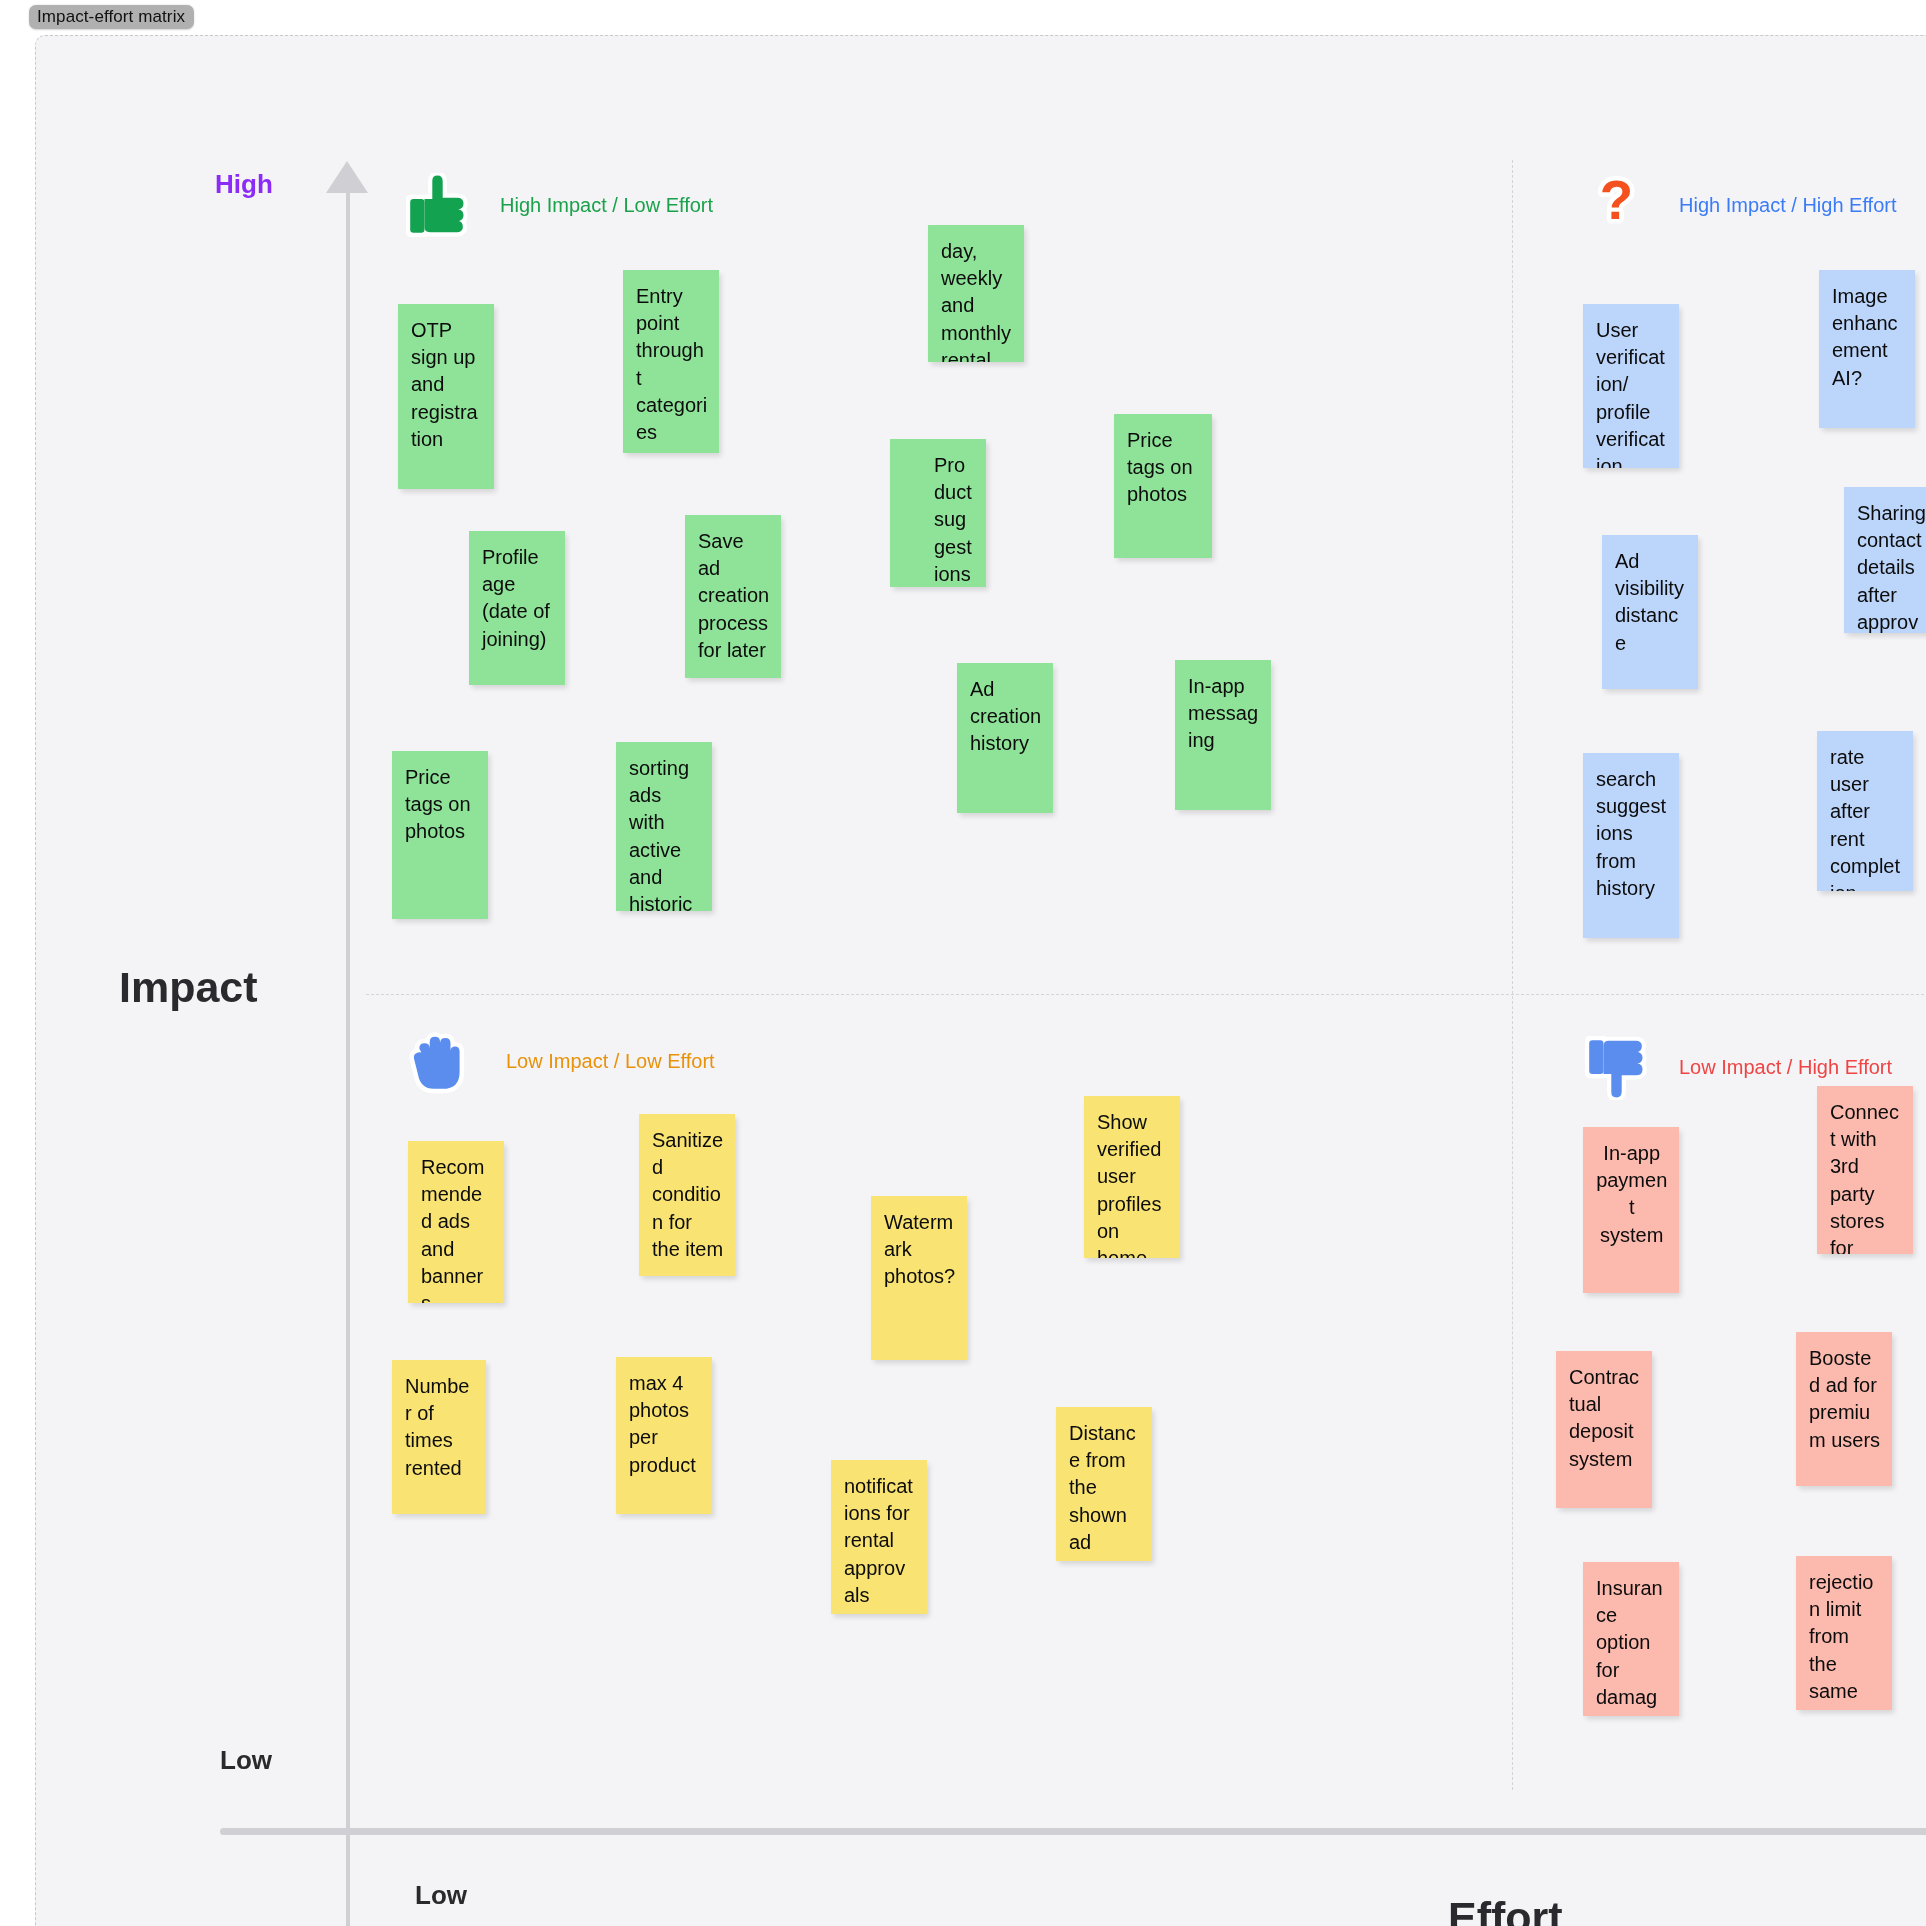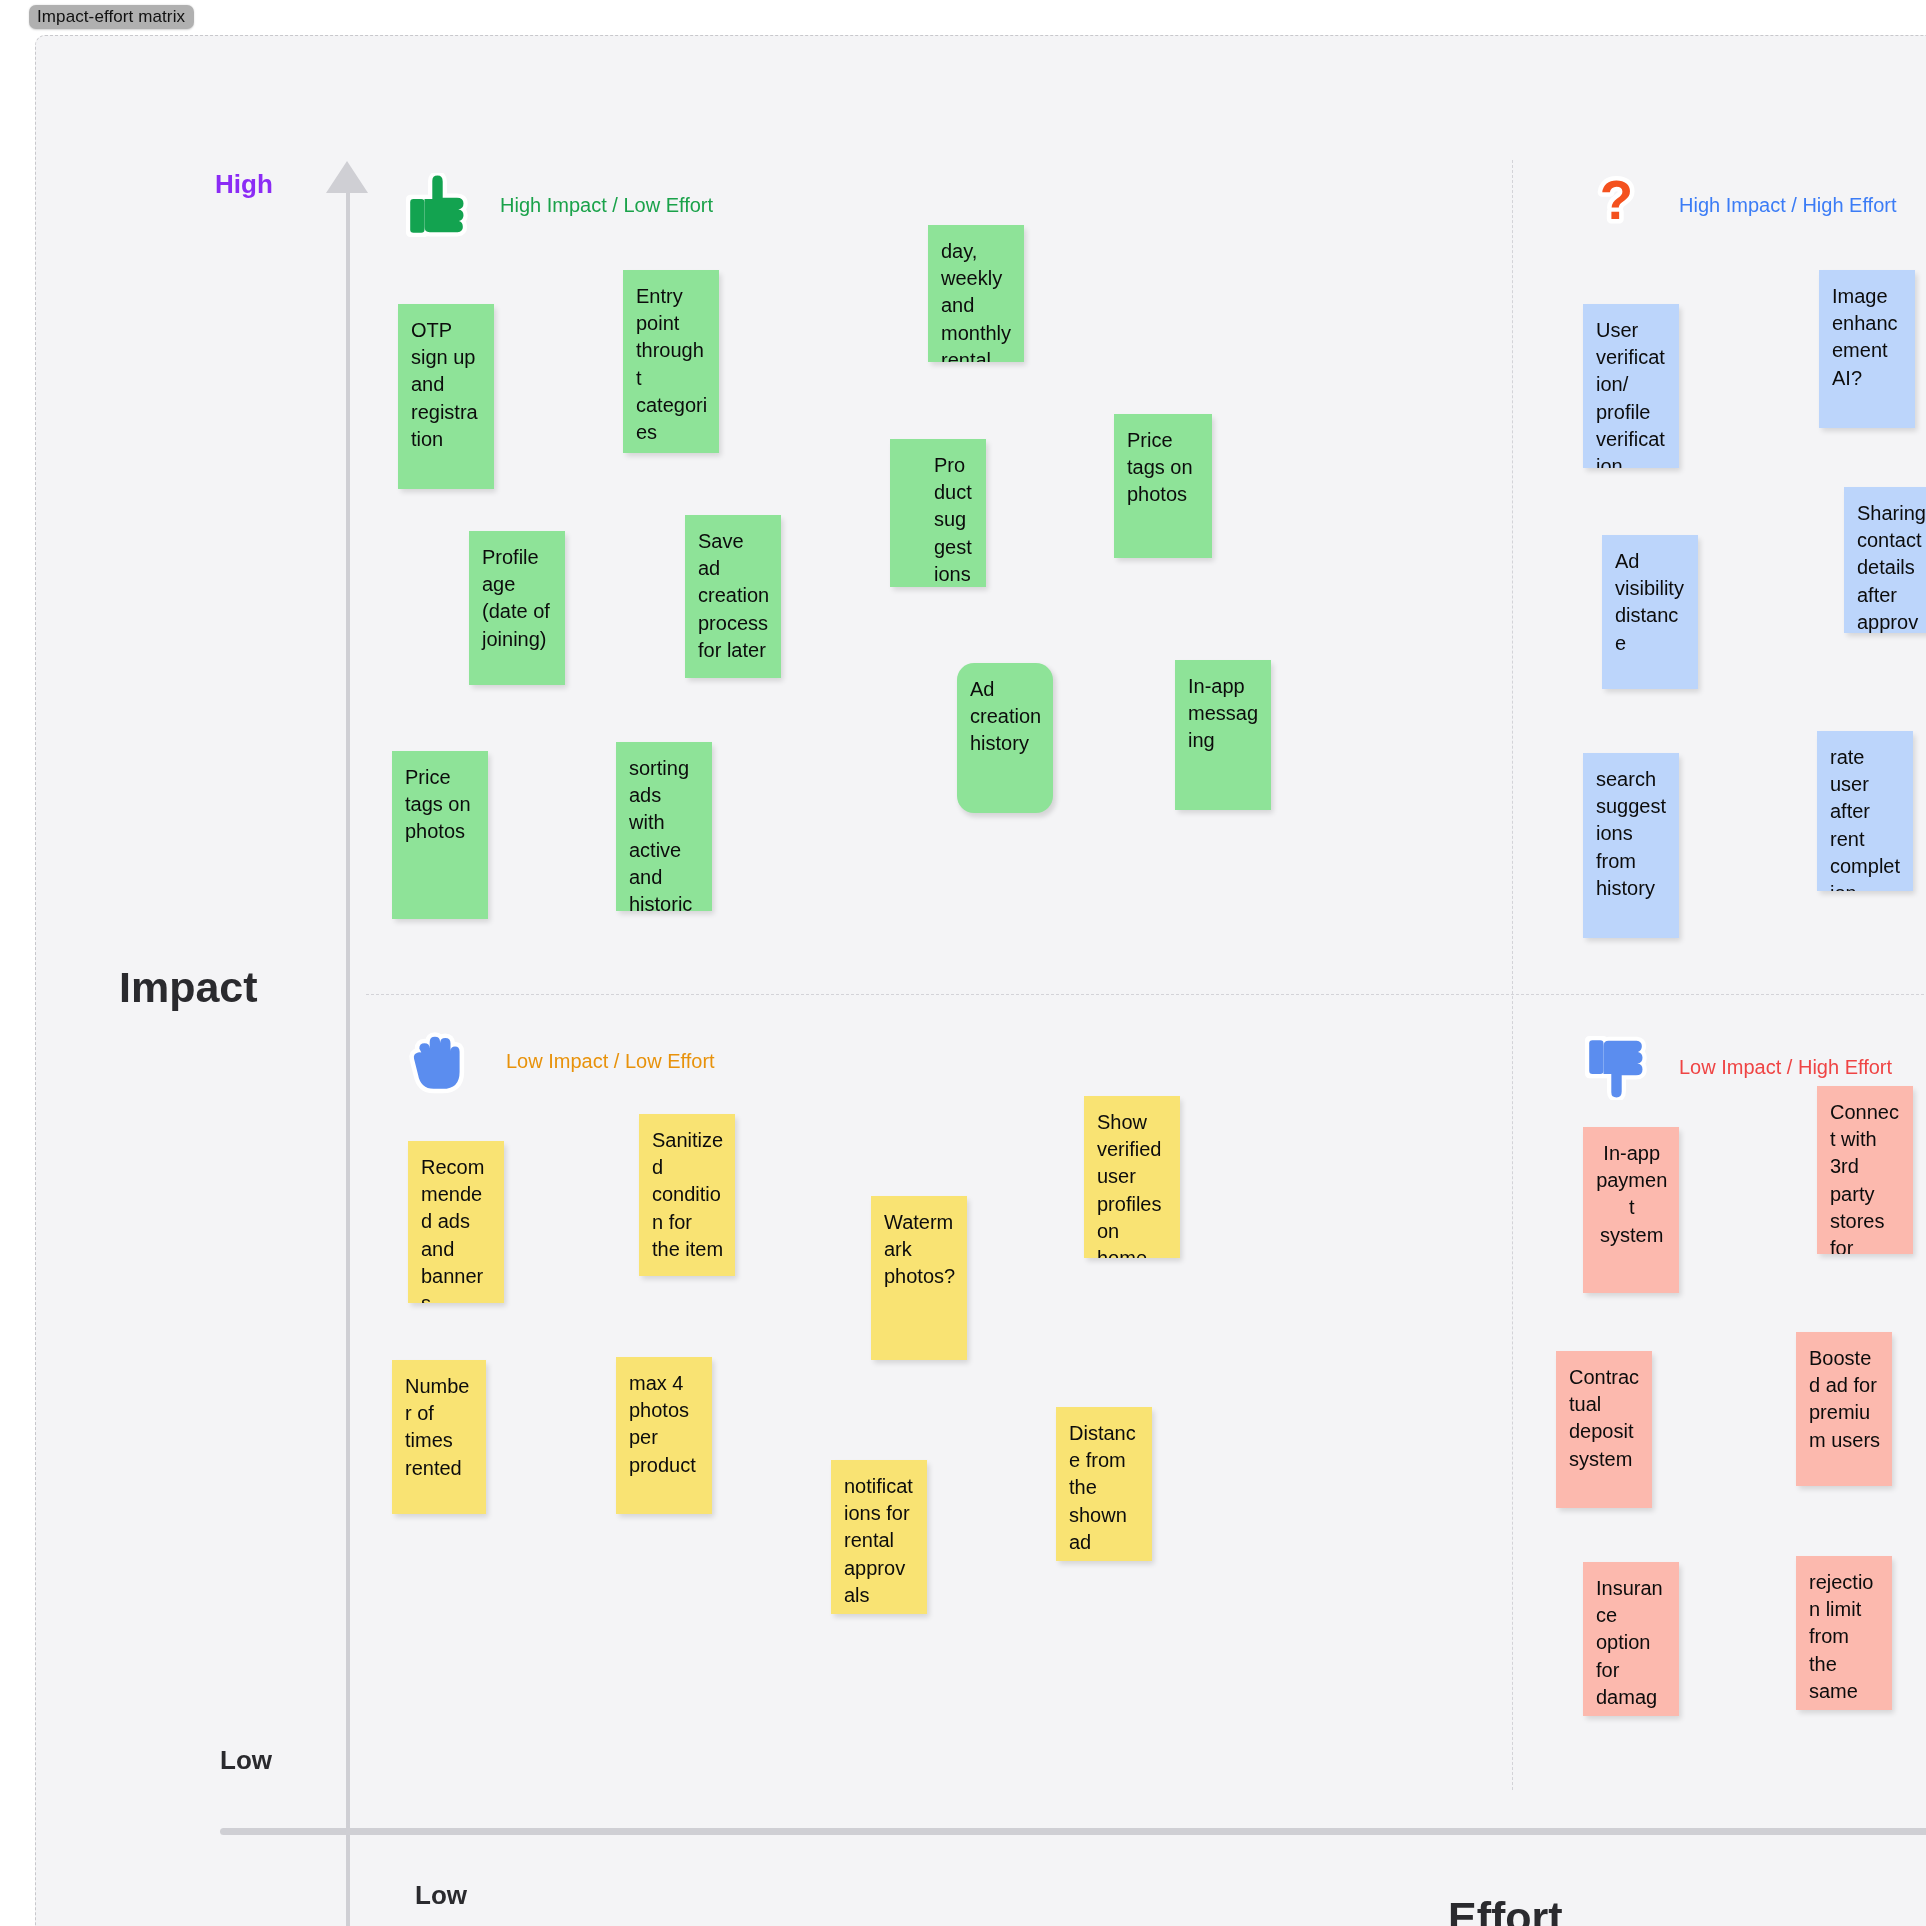--- a/index.html
+++ b/index.html
@@ -162,21 +162,21 @@
       </div>
     </div>
   <div id="notes">
       <div class="note n-green" style="left: 398px; top: 304px; width: 96px; height: 185px;">OTP sign up and registration</div>
       <div class="note n-green" style="left: 623px; top: 270px; width: 96px; height: 183px;">Entry point throught categories</div>
       <div class="note n-green" style="left: 928px; top: 225px; width: 96px; height: 137px;">day, weekly and monthly rental options</div>
       <div class="note n-green" style="left: 890px; top: 439px; width: 96px; height: 148px; padding-left: 44px;">Product suggestions on home page</div>
       <div class="note n-green" style="left: 1114px; top: 414px; width: 98px; height: 144px;">Price tags on photos</div>
       <div class="note n-green" style="left: 469px; top: 531px; width: 96px; height: 154px;">Profile age (date of joining)</div>
       <div class="note n-green" style="left: 685px; top: 515px; width: 96px; height: 163px;">Save ad creation process for later</div>
-      <div class="note n-green" style="left: 957px; top: 663px; width: 96px; height: 150px; border-radius: 17px;">Ad creation history</div>
+      <div class="note n-green" style="left: 957px; top: 663px; width: 96px; height: 150px;">Ad creation history</div>
       <div class="note n-green" style="left: 1175px; top: 660px; width: 96px; height: 150px;">In-app messaging</div>
       <div class="note n-green" style="left: 392px; top: 751px; width: 96px; height: 168px;">Price tags on photos</div>
       <div class="note n-green" style="left: 616px; top: 742px; width: 96px; height: 169px;">sorting ads with active and historic</div>
       <div class="note n-blue" style="left: 1583px; top: 304px; width: 96px; height: 164px;">User verification/ profile verification</div>
       <div class="note n-blue" style="left: 1819px; top: 270px; width: 96px; height: 158px;">Image enhancement AI?</div>
       <div class="note n-blue" style="left: 1602px; top: 535px; width: 96px; height: 154px;">Ad visibility distance</div>
       <div class="note n-blue" style="left: 1844px; top: 487px; width: 96px; height: 146px;">Sharing contact details after approval</div>
       <div class="note n-blue" style="left: 1583px; top: 753px; width: 96px; height: 185px;">search suggestions from history</div>
       <div class="note n-blue" style="left: 1817px; top: 731px; width: 96px; height: 160px;">rate user after rent completion</div>
       <div class="note n-yellow" style="left: 408px; top: 1141px; width: 96px; height: 162px;">Recommended ads and banners</div>

